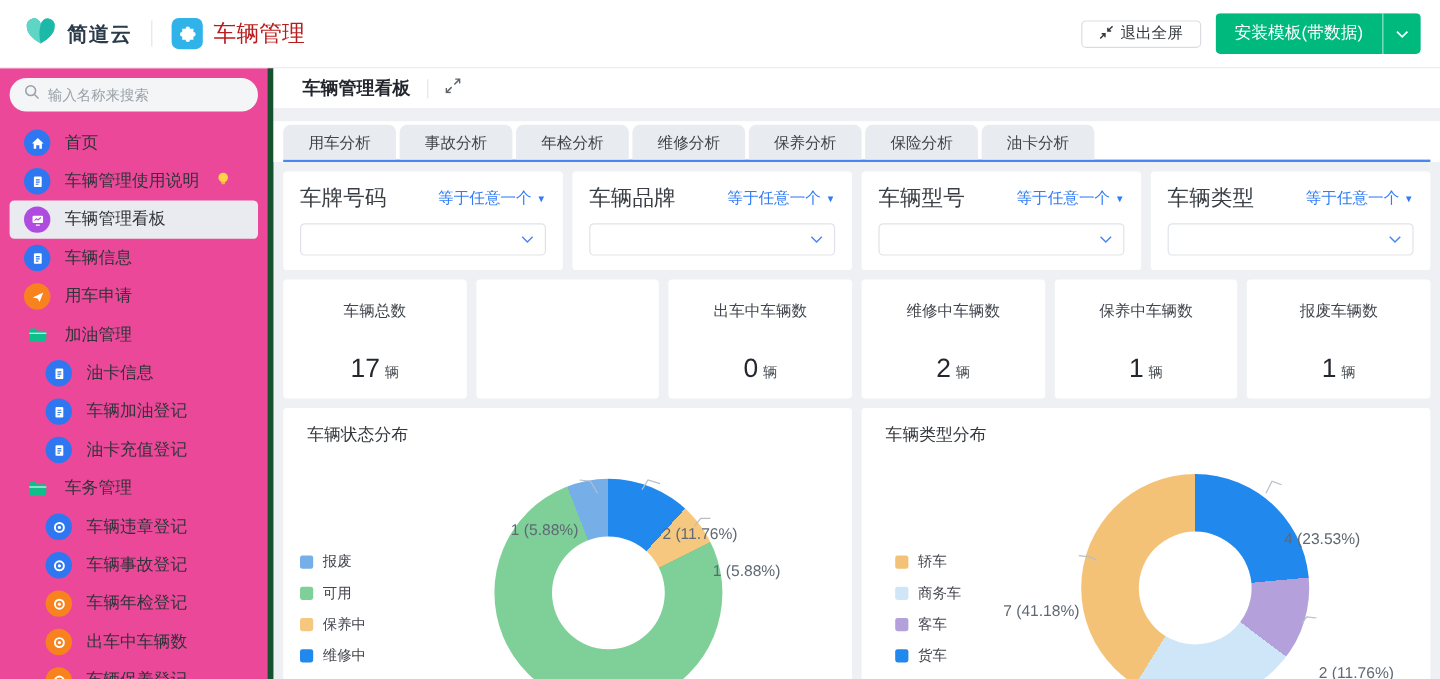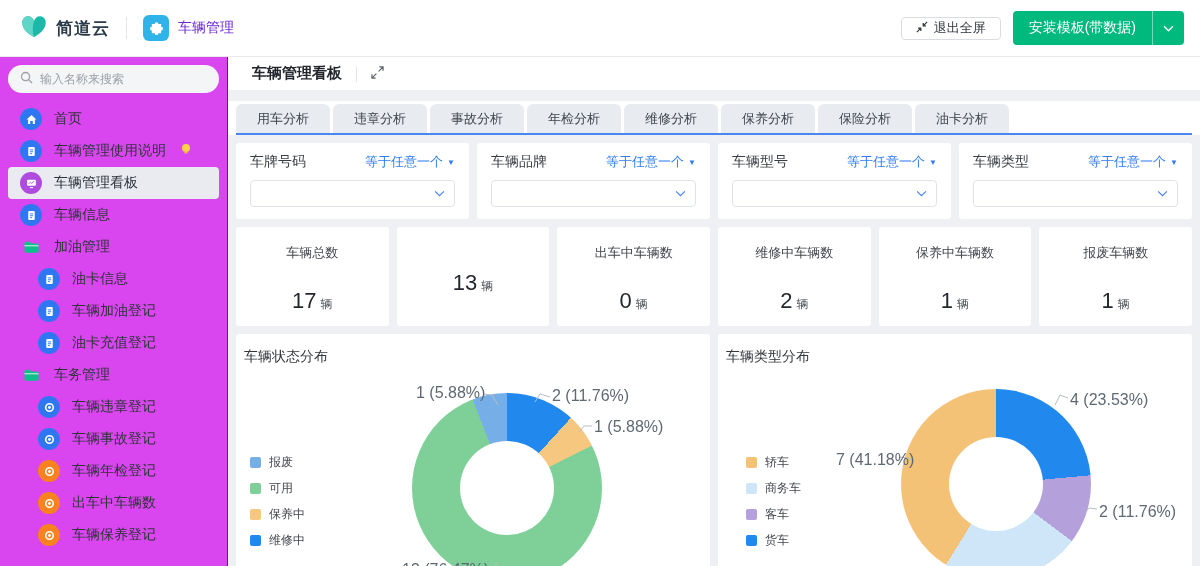--- a/index.html
+++ b/index.html
@@ -8,32 +8,32 @@
   .page { width:1200px; height:566px; display:flex; flex-direction:column; background:#fff; }
 
   
   .header { height:57px; background:#fff; border-bottom:1px solid #e8eaed; display:flex; align-items:center; justify-content:space-between; padding:0 16px 0 20px; flex:0 0 auto; }
   .header-left { display:flex; align-items:center; }
   .brand { display:flex; align-items:center; gap:8px; }
   .brand-name { font-size:17px; font-weight:bold; color:#2b3b49; letter-spacing:1px; }
   .header-divider { width:1px; height:22px; background:#e2e5e9; margin:0 16px; }
   .app-entry { display:flex; align-items:center; gap:9px; }
   .app-icon { width:26px; height:26px; border-radius:6px; background:#2fb3e8; display:flex; align-items:center; justify-content:center; }
-  .app-name { font-size:14px; color:#6d28d9; }
+  .app-name { font-size:19px; color:#b91c1c; }
   .header-right { display:flex; align-items:center; gap:12px; }
   .btn-exit { display:flex; align-items:center; gap:6px; height:23px; padding:0 14px; background:#fff; border:1px solid #d9dde2; border-radius:4px; font-size:13px; color:#33383d; cursor:pointer; }
   .btn-install { display:flex; align-items:stretch; height:34px; border-radius:4px; overflow:hidden; cursor:pointer; }
   .btn-install-main { background:#00b97c; color:#fff; font-size:14px; display:flex; align-items:center; padding:0 16px; }
   .btn-install-arrow { background:#00b97c; border-left:1px solid rgba(255,255,255,.45); color:#fff; display:flex; align-items:center; padding:0 10px; }
 
   
   .body-wrap { flex:1; display:flex; min-height:0; }
 
   
-  .sidebar { width:228px; background:#d946ef; border-right:1px solid #14532d; padding:8px 8px 0 8px; overflow:hidden; flex:0 0 auto; }
+  .sidebar { width:228px; background:#ec4899; border-right:5px solid #14532d; padding:8px 8px 0 8px; overflow:hidden; flex:0 0 auto; }
   .search-box { height:28px; background:#f3f5f7; border-radius:15px; display:flex; align-items:center; gap:7px; padding:0 12px; margin-bottom:10px; }
   .search-box input { border:none; outline:none; background:transparent; font-size:12px; color:#33383d; width:150px; font-family:inherit; }
   .search-box input::placeholder { color:#9aa1a9; }
   .nav-item { height:32px; display:flex; align-items:center; gap:12px; padding-left:12px; border-radius:4px; font-size:14px; color:#2f343a; cursor:pointer; }
   .nav-item.sub { padding-left:30px; }
   .nav-item.active { background:#e9ebf0; }
   .ci { width:22px; height:22px; border-radius:50%; display:flex; align-items:center; justify-content:center; flex:0 0 auto; }
   .ci.blue { background:#2e77f0; } .ci.purple { background:#b04be0; } .ci.orange { background:#f8821d; }
   .fold { width:22px; height:22px; display:flex; align-items:center; justify-content:center; flex:0 0 auto; }
   .bulb { margin-left:2px; }
@@ -48,41 +48,41 @@
   .tabs-strip { background:#fff; padding:3px 8px 0 8px; flex:0 0 auto; }
   .tabs { display:flex; gap:3px; }
   .tab { height:29px; padding:0 21px; display:flex; align-items:center; font-size:13px; color:#40454b; background:#e8ecf1; border-radius:6px 6px 0 0; cursor:pointer; }
   .tab.active { background:#2f7cf6; color:#fff; font-weight:bold; }
   .tabs-underline { height:2px; background:#4a86f2; }
 
   .section { padding:8px 8px 0 8px; }
   .filters { display:grid; grid-template-columns:repeat(4,1fr); gap:8px; }
   .filter-card { background:#fff; border-radius:3px; padding:10px 14px 12px 14px; }
   .filter-head { display:flex; align-items:center; justify-content:space-between; margin-bottom:9px; }
-  .filter-label { font-size:14px; color:#3a3f45; }
+  .filter-label { font-size:18px; color:#3a3f45; }
   .filter-op { font-size:13px; color:#2f7cf6; cursor:pointer; display:flex; align-items:center; gap:4px; }
   .filter-op .tri { font-size:8px; }
   .select { height:27px; border:1px solid #dfe3e8; border-radius:4px; background:#fff; display:flex; align-items:center; justify-content:flex-end; padding:0 9px; cursor:pointer; }
 
   .stats { display:grid; grid-template-columns:repeat(6,1fr); gap:8px; }
   .stat-card { background:#fff; border-radius:3px; height:99px; text-align:center; padding-top:17px; }
   .stat-label { font-size:13px; color:#42464d; }
   .stat-value-row { margin-top:26px; }
   .stat-value { font-size:22px; color:#24282e; }
   .stat-unit { font-size:12px; color:#4a4f55; margin-left:4px; }
 
   .charts { display:grid; grid-template-columns:repeat(2,1fr); gap:8px; }
   .chart-card { background:#fff; border-radius:3px; height:260px; position:relative; overflow:hidden; }
-  .chart-title { position:absolute; left:8px; top:14px; font-size:14px; color:#34383d; }
+  .chart-title { position:absolute; left:20px; top:14px; font-size:14px; color:#34383d; }
   .donut { position:absolute; width:190px; height:190px; border-radius:50%; }
   .donut::after { content:""; position:absolute; left:48px; top:48px; width:94px; height:94px; background:#fff; border-radius:50%; }
   .legend { position:absolute; display:flex; flex-direction:column; gap:9px; }
   .legend-item { display:flex; align-items:center; gap:8px; font-size:12px; color:#42464d; }
   .legend-swatch { width:11px; height:11px; border-radius:2px; flex:0 0 auto; }
-  .pie-label { position:absolute; font-size:16px; color:#5e6974; white-space:nowrap; }
+  .pie-label { position:absolute; font-size:13px; color:#5e6974; white-space:nowrap;margin-top:44px; }
   .lines { position:absolute; inset:0; pointer-events:none; }
   .lines polyline { fill:none; stroke:#b7bec6; stroke-width:1; }
 
   
   .c1 .donut { left:176px; top:59px; }
   .c1 .legend { left:14px; top:120px; }
   .c1 .lbl-0 { left:180px; top:50px; width:66px; text-align:right; }
   .c1 .lbl-3 { left:316px; top:53px; }
   .c1 .lbl-2 { left:358px; top:84px; }
   .c1 .lbl-1 { left:166px; top:227px; }
@@ -189,20 +189,28 @@
       <div class="nav-item">
         <span class="ci blue">
             <svg width="13" height="13" viewBox="0 0 16 16">
               <rect x="4" y="2.6" width="8" height="10.8" rx="1.2" fill="#fff"></rect>
               <path d="M6 6 H10 M6 8.3 H10 M6 10.6 H8.6" stroke="#2e77f0" stroke-width="1.1"></path>
             </svg>
           </span>
         <span>车辆信息</span>
       </div>
 
+      <div class="nav-item">
+        <span class="ci orange">
+            <svg width="13" height="13" viewBox="0 0 16 16">
+              <path d="M2.6 8.4 L13.6 3.4 L9.8 13.2 L7.8 9.6 Z" fill="#fff"></path>
+            </svg>
+          </span>
+        <span>用车申请</span>
+      </div>
 
       <div class="nav-item">
         <span class="fold">
             <svg width="17" height="14" viewBox="0 0 18 15">
               <path d="M1.5 3.4 A1.6 1.6 0 0 1 3.1 1.8 H6.8 L8.6 3.8 H15 A1.6 1.6 0 0 1 16.6 5.4 V12 A1.6 1.6 0 0 1 15 13.6 H3.1 A1.6 1.6 0 0 1 1.5 12 Z" fill="#0fbe8a"></path>
               <path d="M1.5 6.2 H16.6" stroke="#fff" stroke-width="0.9"></path>
             </svg>
           </span>
         <span>加油管理</span>
       </div>
@@ -307,21 +315,20 @@
               <path d="M9 1 H13 V5 M13 1 L8.2 5.8 M5 13 H1 V9 M1 13 L5.8 8.2" stroke="#5d646c" stroke-width="1.3" fill="none"></path>
             </svg>
         </span>
       </div>
 
       <div class="gray-gap"></div>
 
       <div class="tabs-strip">
         <div class="tabs">
           <div class="tab">用车分析</div>
-          <div class="tab">违章分析</div>
           <div class="tab">事故分析</div>
           <div class="tab">年检分析</div>
           <div class="tab">维修分析</div>
           <div class="tab">保养分析</div>
           <div class="tab">保险分析</div>
           <div class="tab">油卡分析</div>
         </div>
         <div class="tabs-underline"></div>
       </div>
 
@@ -386,21 +393,20 @@
         </div>
       </div>
 
       <div class="section">
         <div class="stats">
           <div class="stat-card">
             <div class="stat-label">车辆总数</div>
             <div class="stat-value-row"><span class="stat-value">17</span><span class="stat-unit">辆</span></div>
           </div>
           <div class="stat-card">
-            <div class="stat-value-row"><span class="stat-value">13</span><span class="stat-unit">辆</span></div>
           </div>
           <div class="stat-card">
             <div class="stat-label">出车中车辆数</div>
             <div class="stat-value-row"><span class="stat-value">0</span><span class="stat-unit">辆</span></div>
           </div>
           <div class="stat-card">
             <div class="stat-label">维修中车辆数</div>
             <div class="stat-value-row"><span class="stat-value">2</span><span class="stat-unit">辆</span></div>
           </div>
           <div class="stat-card">

